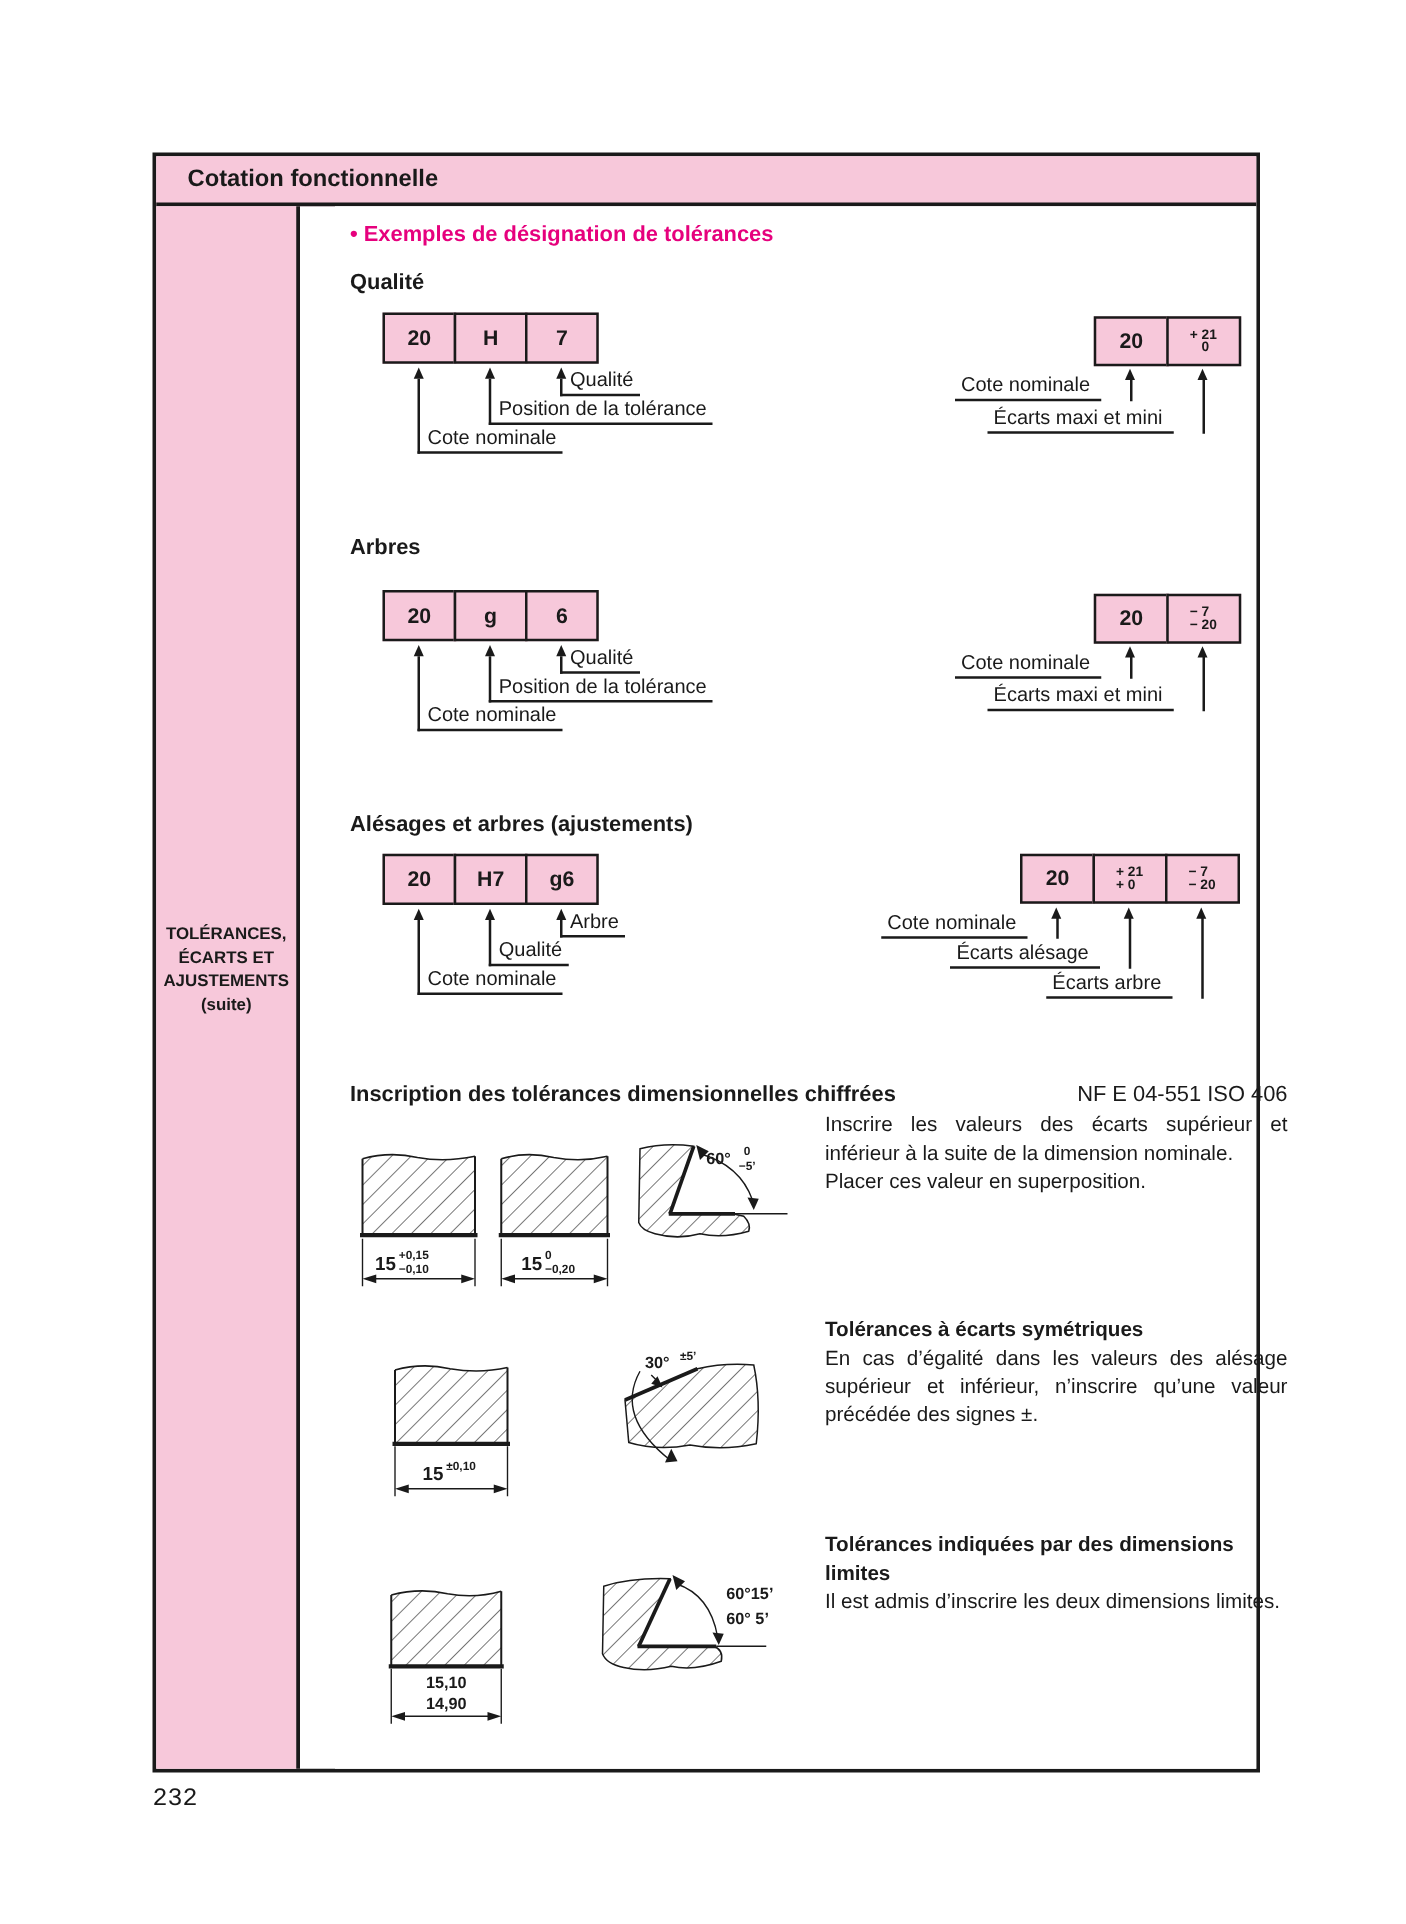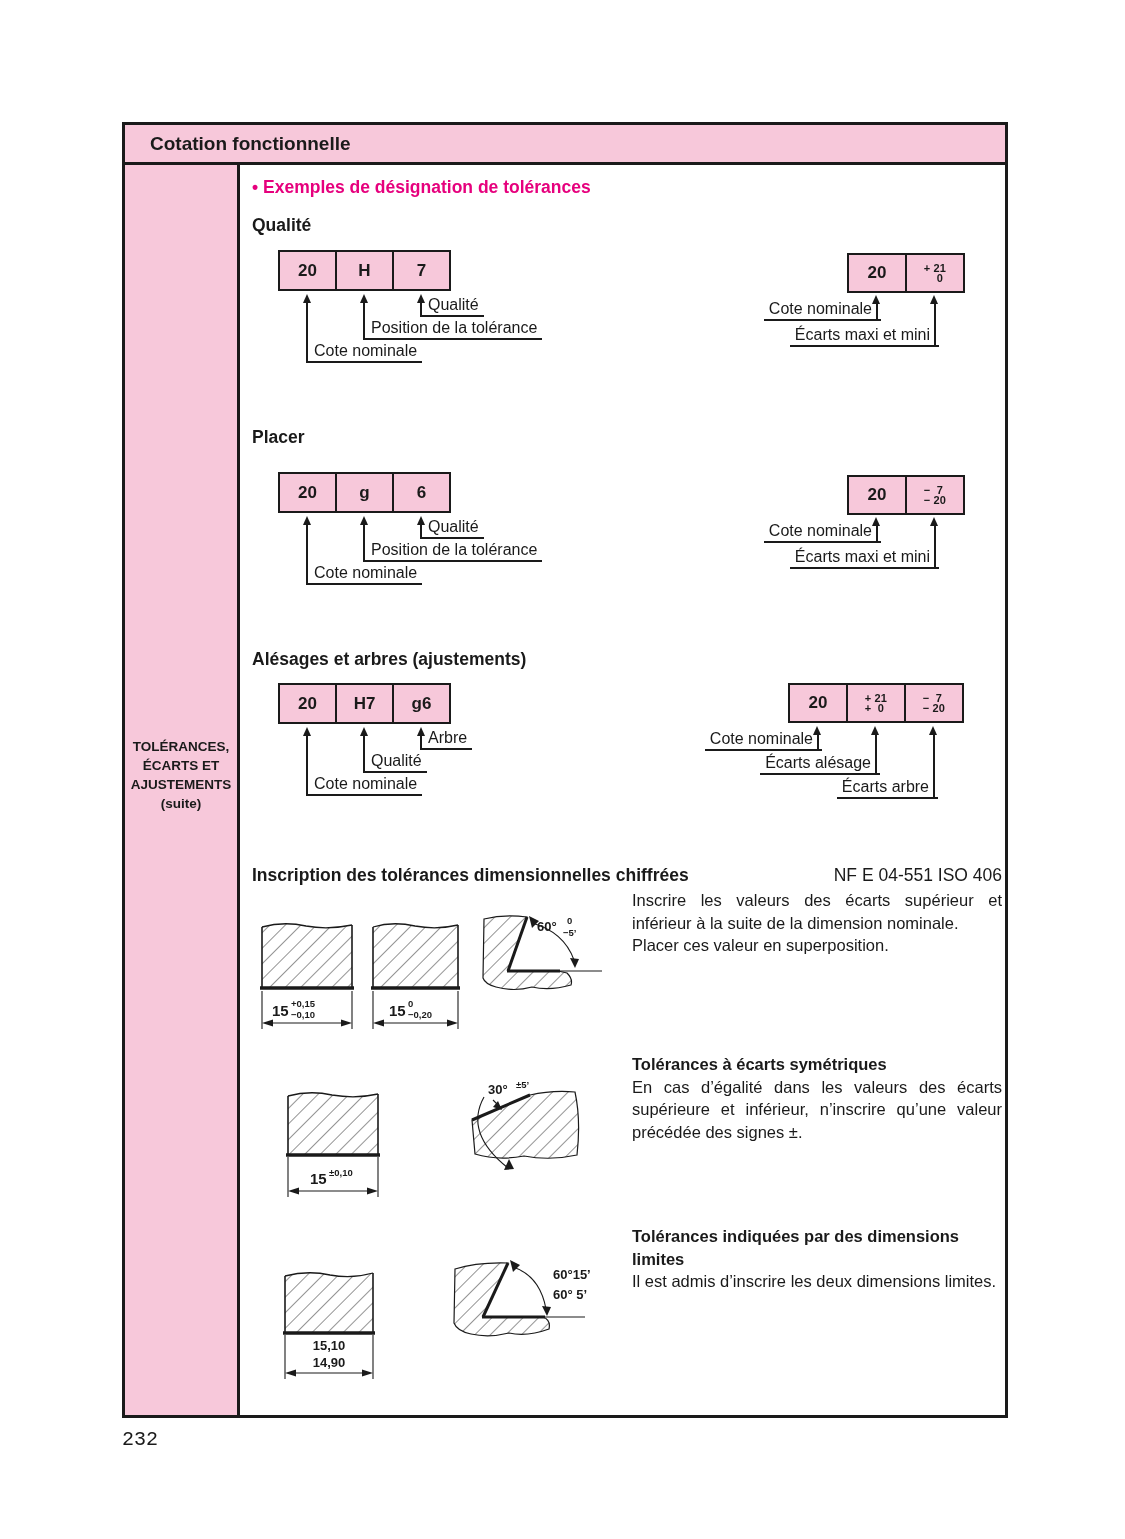--- a/index.html
+++ b/index.html
@@ -9,33 +9,33 @@
   .frame{position:absolute;left:122px;top:122px;width:886px;height:1296px;
          border:3px solid var(--ink);box-sizing:border-box;display:flex;flex-direction:column;}
   .frame-header{height:40px;background:var(--pink);border-bottom:3px solid var(--ink);
         box-sizing:border-box;display:flex;align-items:center;padding-left:25px;
         font-weight:bold;font-size:19px;}
   .frame-body{flex:1;display:flex;min-height:0;}
   .sidebar{width:115px;background:var(--pink);border-right:3px solid var(--ink);
         box-sizing:border-box;position:relative;}
   .sidebar-label{position:absolute;top:572px;left:0;right:0;text-align:center;
         font-weight:bold;font-size:13.5px;line-height:19px;}
-  .main{flex:1;position:relative;background:#fff;}
+  .main{flex:1;position:relative;background:#fff;margin-left:28px;}
   .abs{position:absolute;}
   .h-magenta{color:var(--magenta);font-weight:bold;font-size:17.5px;white-space:nowrap;}
   .h-section{font-weight:bold;font-size:17.5px;white-space:nowrap;}
   .cellrow{display:flex;}
   .cell{width:59px;height:41px;background:var(--pink);border:2px solid var(--ink);
         box-sizing:border-box;display:flex;align-items:center;justify-content:center;
         font-weight:bold;font-size:17px;}
   .cell + .cell{margin-left:-2px;}
   .cell.sm{width:60px;height:40px;}
   .tol{display:grid;grid-template-columns:auto auto;column-gap:3px;
         font-size:11px;line-height:10.5px;font-weight:bold;}
-  .tol .num{text-align:center;min-width:13px;}
+  .tol .num{text-align:left;min-width:13px;}
   .lead-label{position:absolute;white-space:nowrap;font-size:16px;line-height:18px;
         border-bottom:2px solid var(--ink);padding:0 5px 1px 8px;}
   .lead-label.r{padding:0 9px 1px 5px;}
   .vline{position:absolute;width:2px;background:var(--ink);}
   .arrow-up{position:absolute;width:0;height:0;border-left:4.5px solid transparent;
         border-right:4.5px solid transparent;border-bottom:9px solid var(--ink);}
   .txtcol{width:370px;font-size:16.5px;line-height:22.5px;}
   .txtcol .just{text-align:justify;}
   .txtcol .bold{font-weight:bold;}
   .insc-title{display:flex;justify-content:space-between;align-items:center;width:750px;}
@@ -95,21 +95,21 @@
             </div>
           </div>
         </div>
         <div class="abs arrow-up" style="left:632px;top:130px"></div>
         <div class="abs vline" style="left:636px;top:138px;height:18px"></div>
         <div class="lead-label r" style="right:124px;top:135px">Cote nominale</div>
         <div class="abs arrow-up" style="left:690px;top:130px"></div>
         <div class="abs vline" style="left:694px;top:138px;height:44px"></div>
         <div class="lead-label r" style="right:66px;top:161px">Écarts maxi et mini</div>
 
-        <div class="abs h-section" style="left:12px;top:262px">Placer</div>
+        <div class="abs h-section" style="left:12px;top:262px">Arbres</div>
         <div class="abs cellrow" style="left:38px;top:307px">
           <div class="cell">20</div>
           <div class="cell">g</div>
           <div class="cell">6</div>
         </div>
         <div class="abs arrow-up" style="left:177px;top:351px"></div>
         <div class="abs vline" style="left:180px;top:360px;height:14px"></div>
         <div class="lead-label" style="left:180px;top:353px">Qualité</div>
         <div class="abs arrow-up" style="left:120px;top:351px"></div>
         <div class="abs vline" style="left:123px;top:360px;height:37px"></div>
@@ -185,21 +185,21 @@
           <span class="t">Inscription des tolérances dimensionnelles chiffrées</span>
           <span class="n">NF E 04-551 ISO 406</span>
         </div>
 
         <div class="abs txtcol" style="left:392px;top:724px">
           <div class="just">Inscrire les valeurs des écarts supérieur et inférieur à la suite de la dimension nominale.</div>
           <div class="just">Placer ces valeur en superposition.</div>
         </div>
         <div class="abs txtcol" style="left:392px;top:888px">
           <div class="bold">Tolérances à écarts symétriques</div>
-          <div class="just">En cas d’égalité dans les valeurs des écarts supérieure et inférieur, n’inscrire qu’une valeur précédée des signes ±.</div>
+          <div class="just">En cas d’égalité dans les valeurs des alésage supérieur et inférieur, n’inscrire qu’une valeur précédée des signes ±.</div>
         </div>
         <div class="abs txtcol" style="left:392px;top:1060px">
           <div class="bold">Tolérances indiquées par des dimensions limites</div>
           <div class="just">Il est admis d’inscrire les deux dimensions limites.</div>
         </div>
 
         <svg class="abs" style="left:8px;top:750px" width="112" height="122">
           <defs>
               <pattern id="p1" width="11" height="11" patternUnits="userSpaceOnUse" patternTransform="rotate(45)">
                 <line x1="0" y1="0" x2="0" y2="11" stroke="#3a3a3a" stroke-width="1.1"></line>

